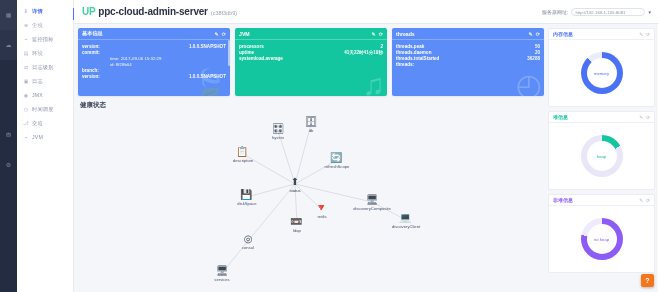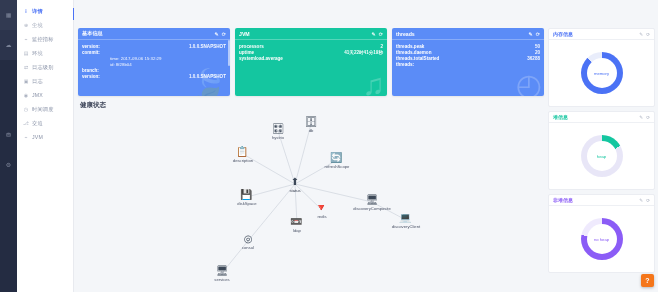--- a/index.html
+++ b/index.html
@@ -190,20 +190,30 @@
     <span class="si-lb">交追</span>
   </div>
   <div class="side-item">
     <span class="si-ic">⌁</span>
     <span class="si-lb">JVM</span>
   </div>
 </div>
 
 <div id="main">
 
+  <div id="header">
+    <span id="hdr-up">UP</span>
+    <span id="hdr-title">ppc-cloud-admin-server</span>
+    <span id="hdr-hash">(c38f3db9)</span>
+    <span id="hdr-right">
+      <span id="hdr-srv-label">服务器网址:</span>
+      <span id="hdr-srv-input">http://192.168.1.105:8081</span>
+      <span id="hdr-caret">▾</span>
+    </span>
+  </div>
 
   <div id="content">
 
     <div id="leftcol">
 
       <div id="cardrow">
 
         <div class="info-card blue">
           <div class="ic-head">
             <span>基本信息</span>

